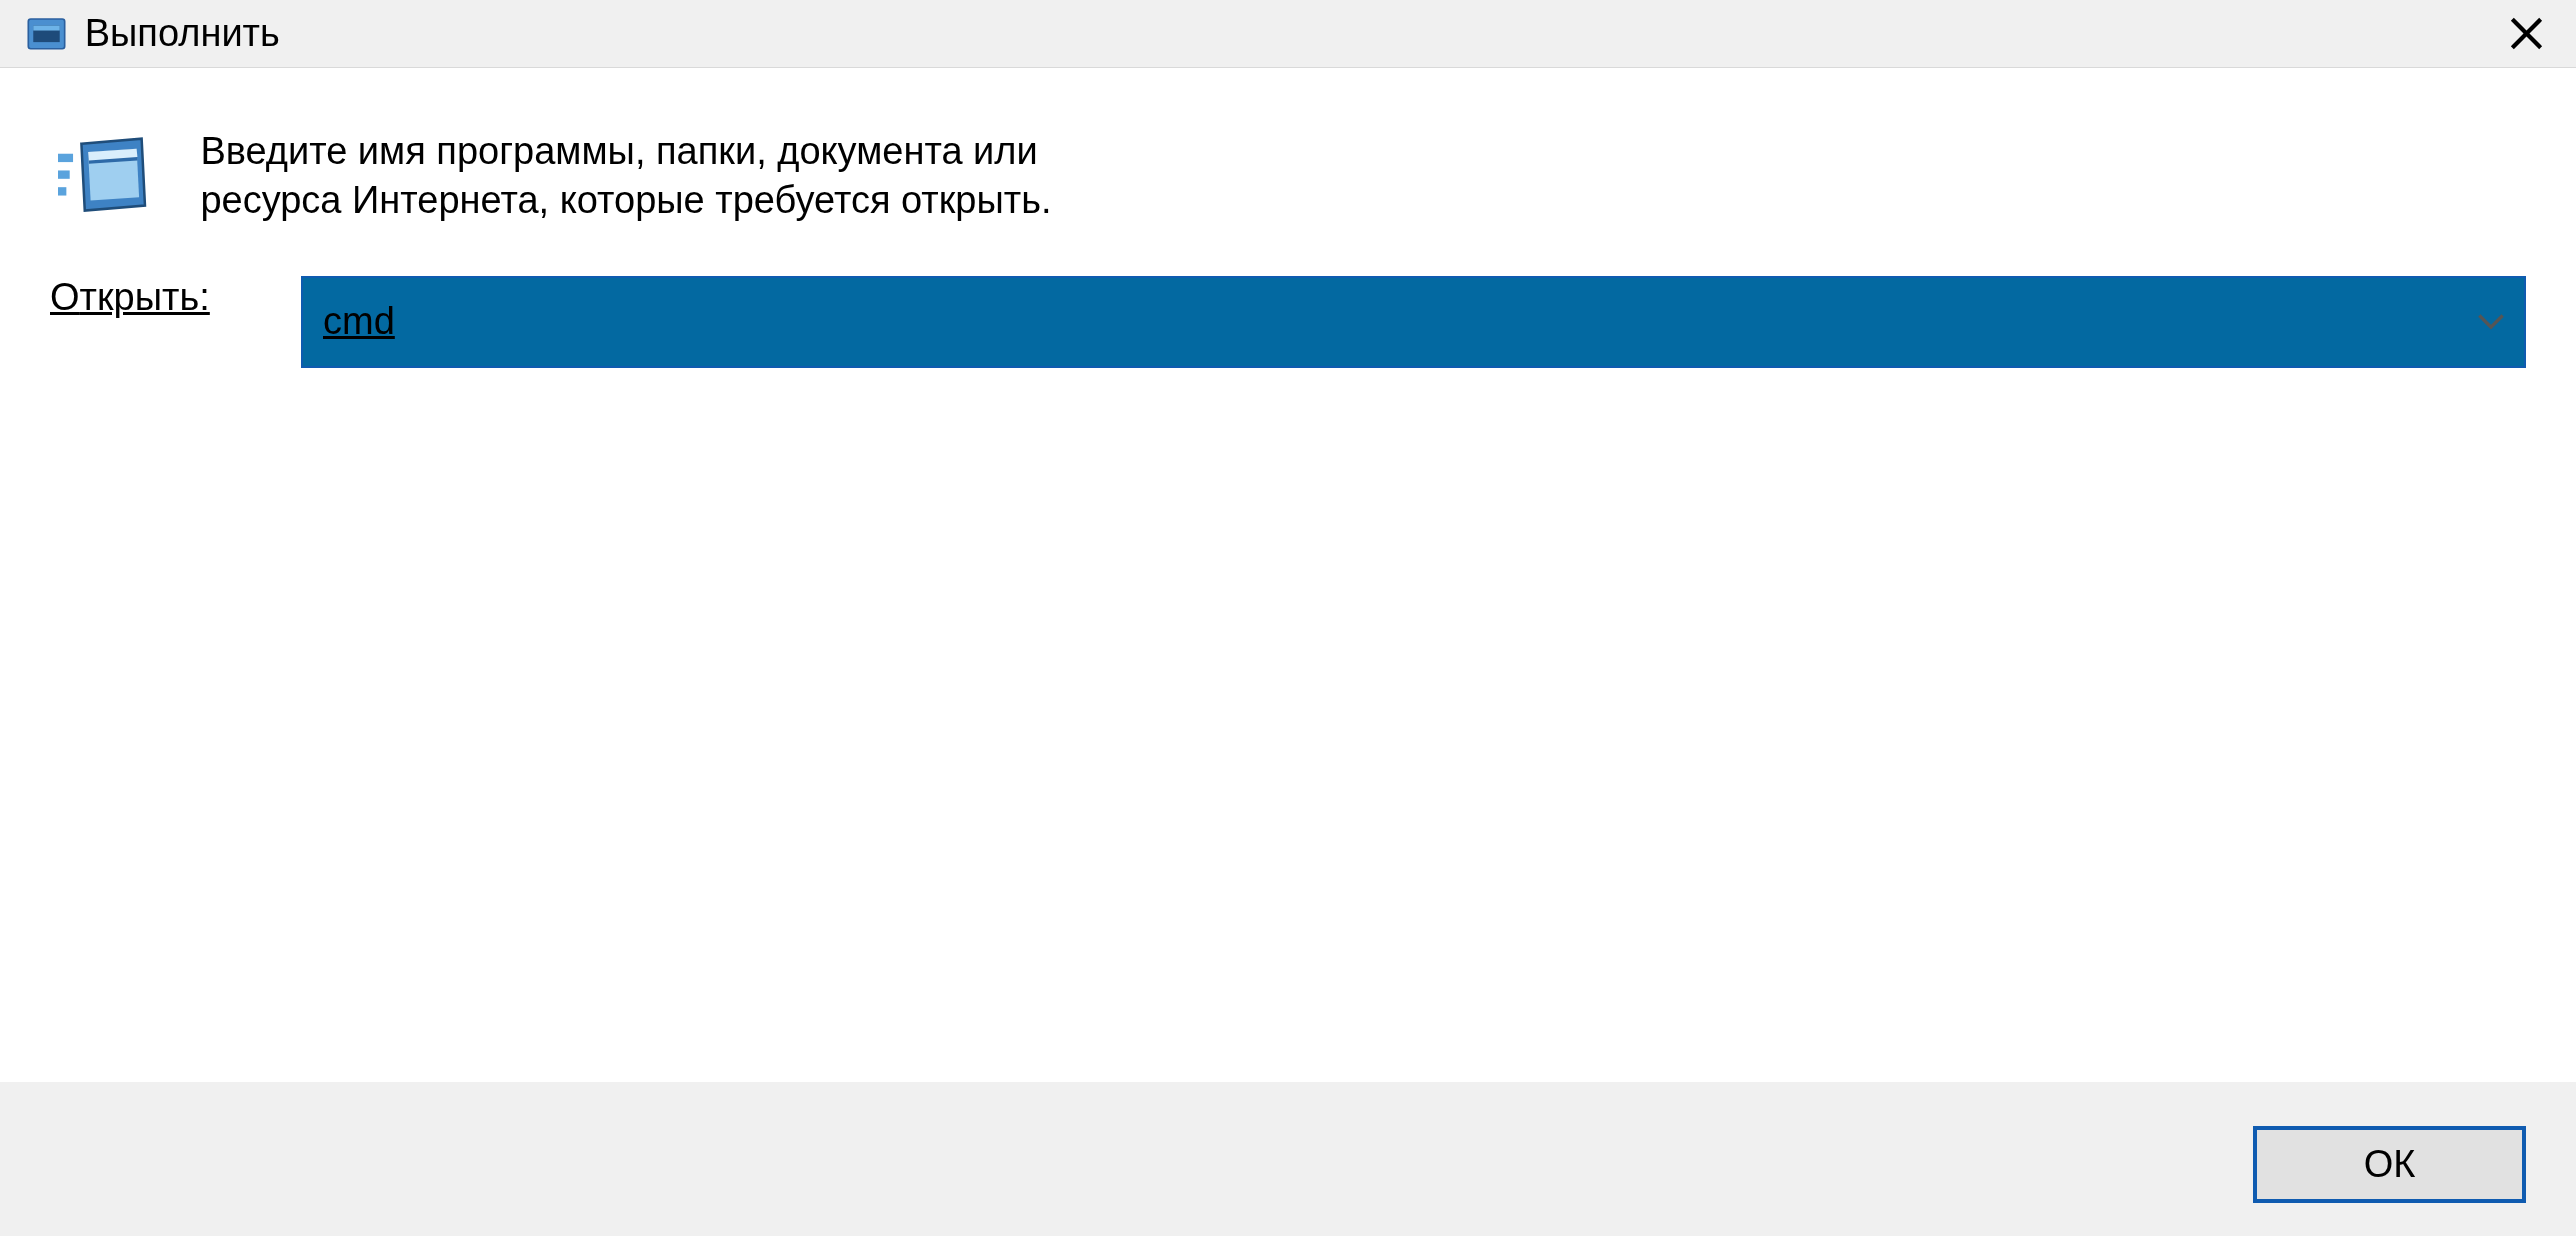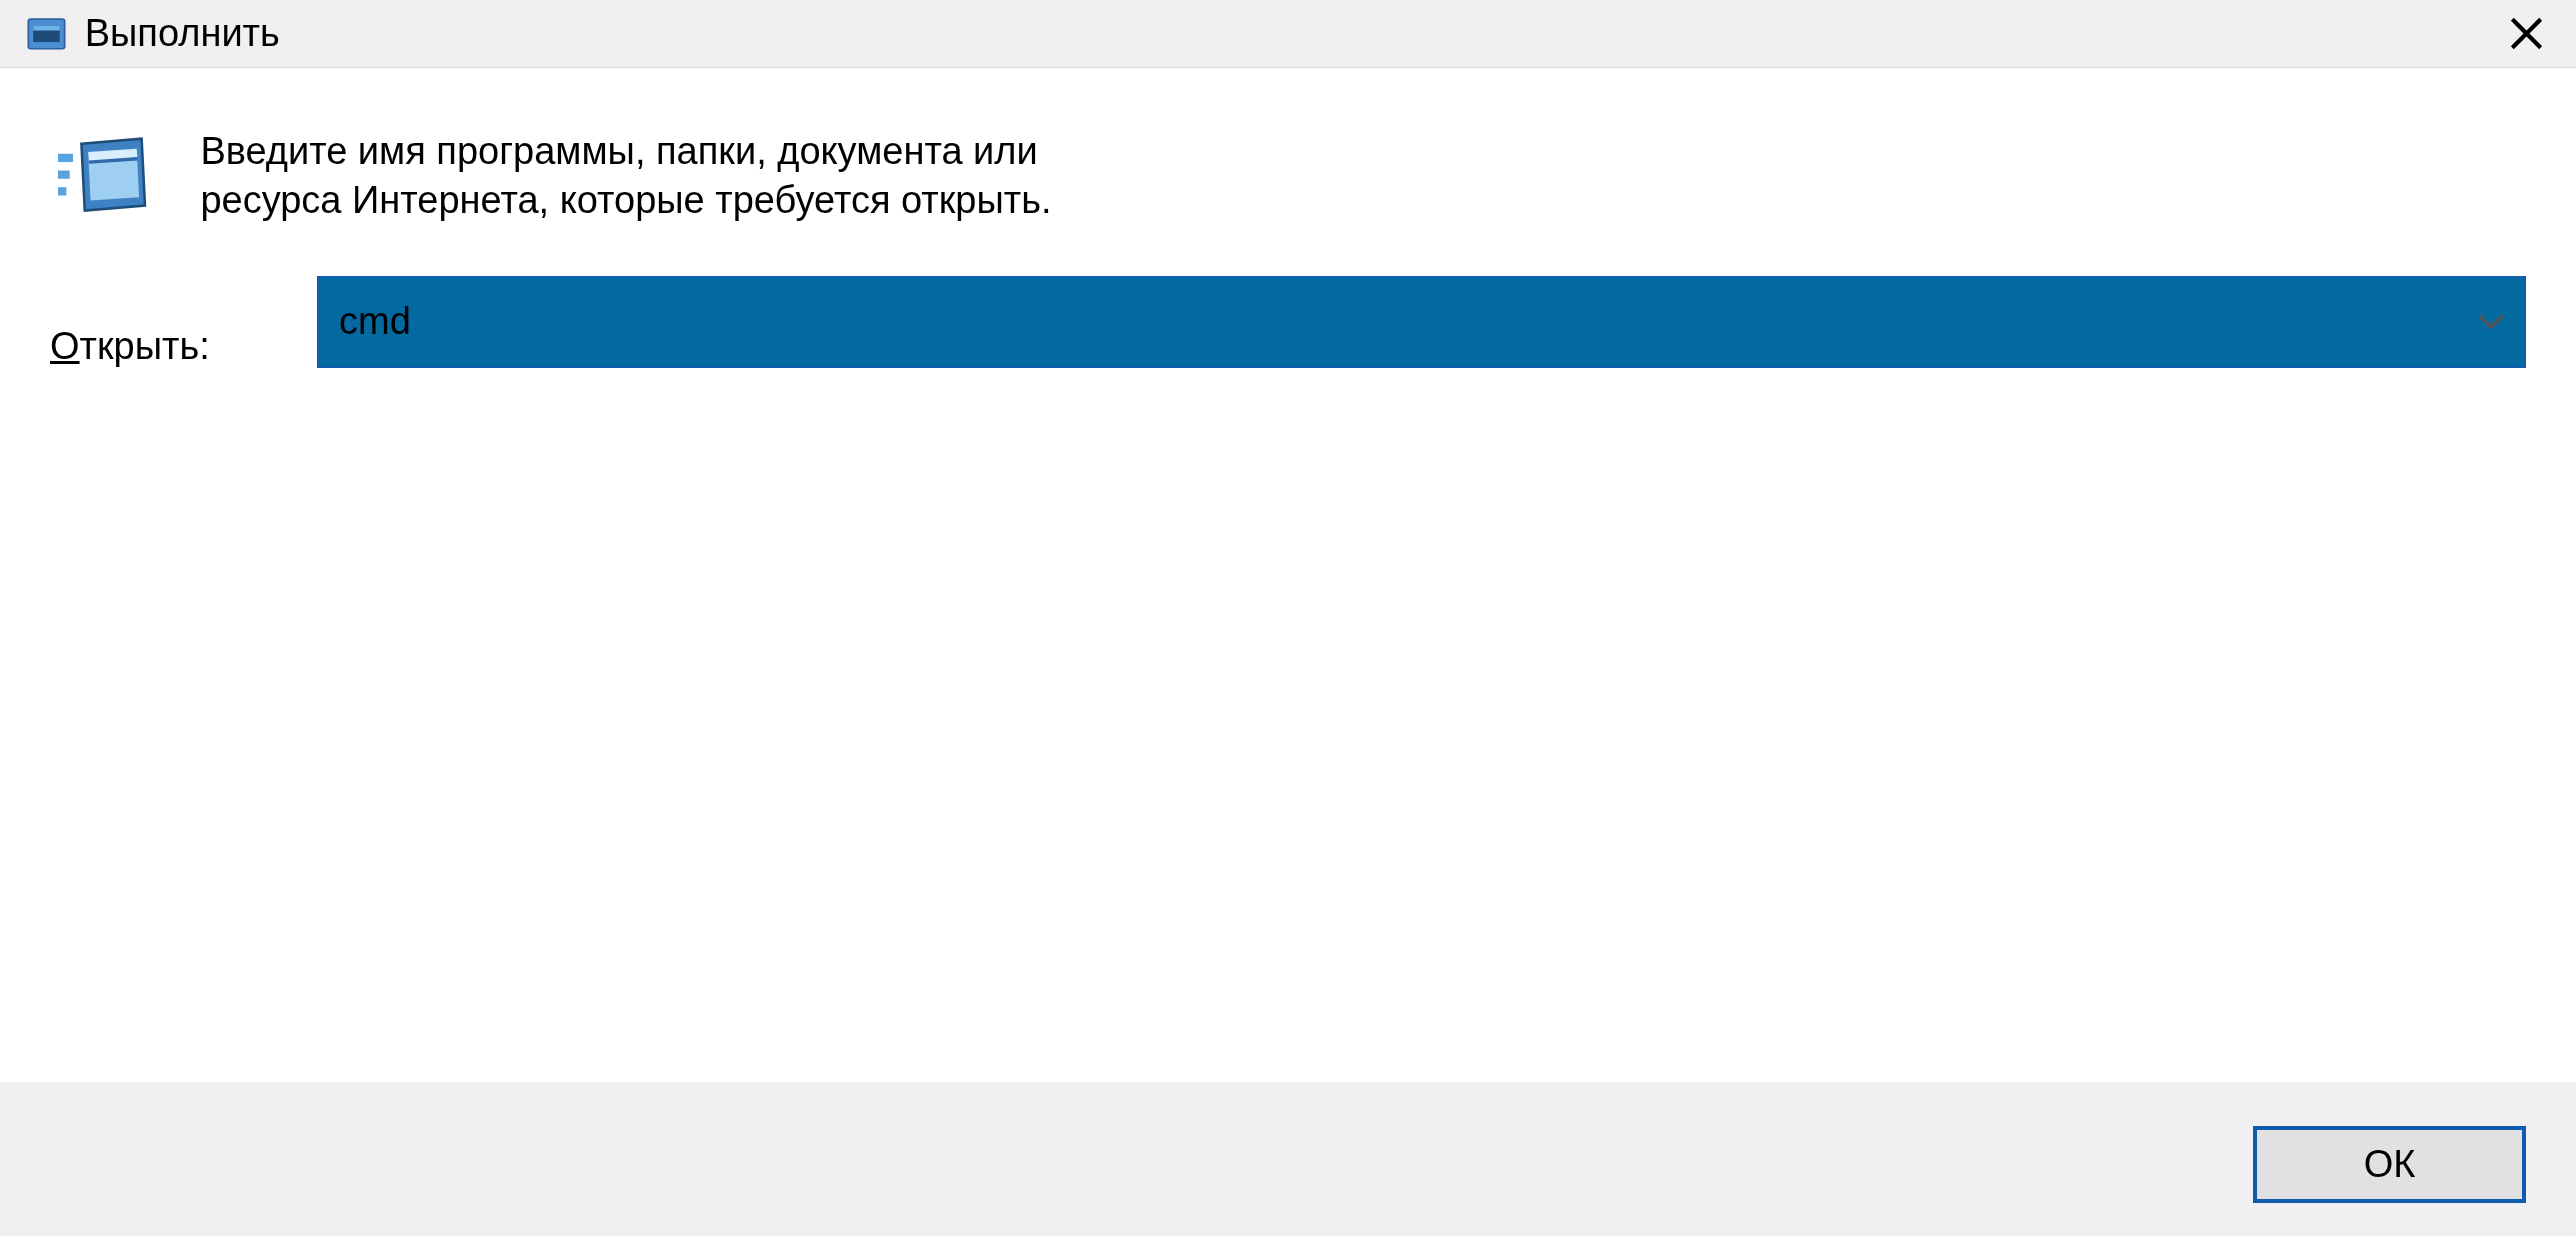--- a/index.html
+++ b/index.html
@@ -72,22 +72,23 @@
       margin-left: 8.4px;
     }
     .desc-text {
       font-size: 38px;
       color: #000;
       line-height: 1.3;
       max-width: 953px;
     }
     .input-row {
       display: flex;
-      align-items: flex-end;
-      gap: 16px;
+      align-items: flex-start;
+      gap: 0;
+      text-decoration: underline;
     }
     .input-label {
       font-size: 38px;
       color: #000;
       width: 251px;
       flex-shrink: 0;
     }
     .input-label .underline-char {
       text-decoration: underline;
     }

